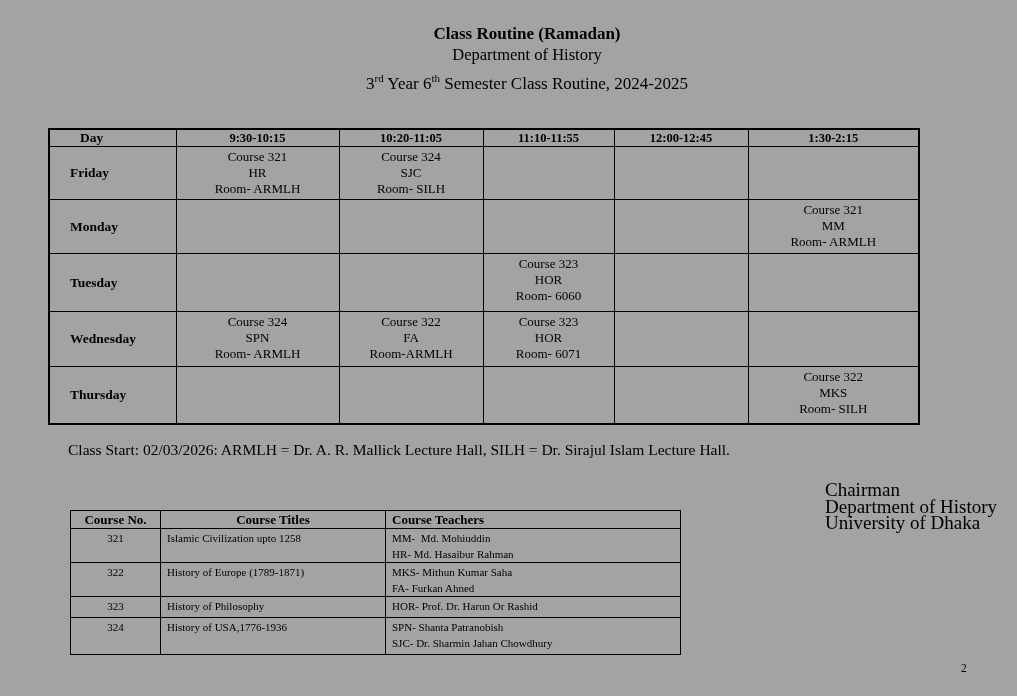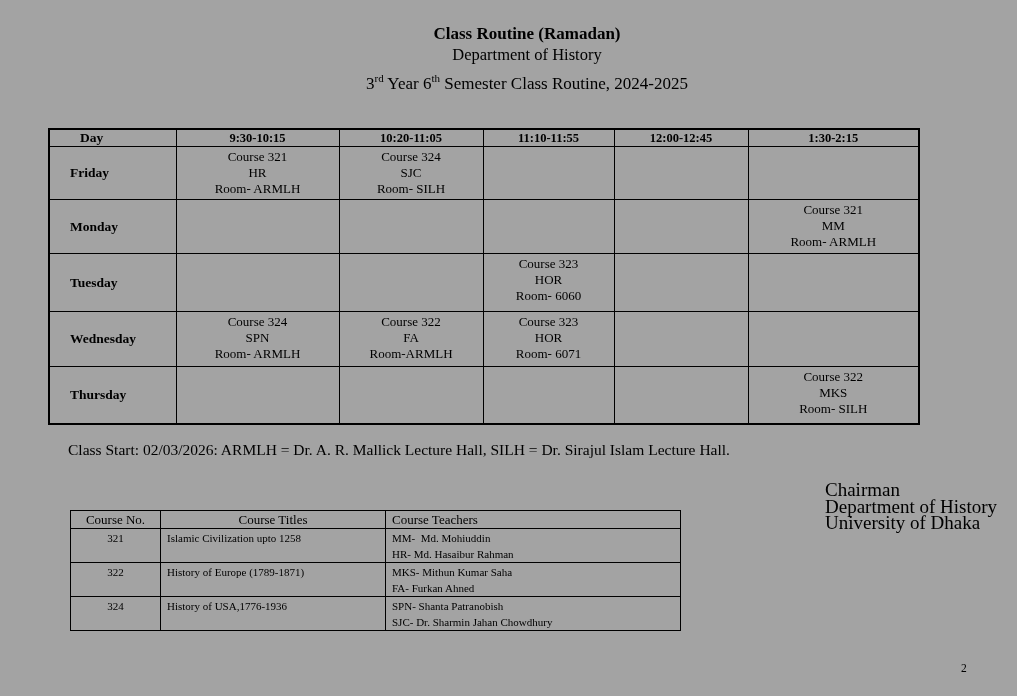--- a/index.html
+++ b/index.html
@@ -30,21 +30,21 @@
   table.routine tbody tr:nth-child(3) { height:58px; }
   table.routine tbody tr:nth-child(4) { height:55px; }
   table.routine tbody tr:nth-child(5) { height:57px; }
 
   
   .note { position:absolute; left:68px; top:441px; font-size:15.5px; }
 
   
   table.courses { position:absolute; left:70px; top:510px; width:610px; border:1px solid #000; }
   table.courses th, table.courses td { border:1px solid #000; padding:0; overflow:hidden; }
-  table.courses thead th { height:17px; font-size:13px; font-weight:normal; vertical-align:middle; }
+  table.courses thead th { height:17px; font-size:13px; font-weight:bold; vertical-align:middle; }
   table.courses thead th.no-h, table.courses thead th.title-h { text-align:center; }
   table.courses thead th.teachers-h { text-align:left; padding-left:6px; }
   table.courses td { vertical-align:top; font-size:11px; line-height:16px; padding-top:1px; }
   table.courses td.no { text-align:center; }
   table.courses td.ctitle, table.courses td.cteachers { text-align:left; padding-left:6px; }
   table.courses td.cteachers div { white-space:pre-wrap; }
   table.courses tbody tr:nth-child(1) { height:33px; }
   table.courses tbody tr:nth-child(2) { height:33px;margin-left:7px; }
   table.courses tbody tr:nth-child(3) { height:21px; }
   table.courses tbody tr:nth-child(4) { height:37px;margin-top:18px; }
@@ -187,20 +187,27 @@
         </tr>
         <tr>
           <td class="no">322</td>
           <td class="ctitle">History of Europe (1789-1871)</td>
           <td class="cteachers">
             <div>MKS- Mithun Kumar Saha</div>
             <div>FA- Furkan Ahned</div>
           </td>
         </tr>
         <tr>
+          <td class="no">323</td>
+          <td class="ctitle">History of Philosophy</td>
+          <td class="cteachers">
+            <div>HOR- Prof. Dr. Harun Or Rashid</div>
+          </td>
+        </tr>
+        <tr>
           <td class="no">324</td>
           <td class="ctitle">History of USA,1776-1936</td>
           <td class="cteachers">
             <div>SPN- Shanta Patranobish</div>
             <div>SJC- Dr. Sharmin Jahan Chowdhury</div>
           </td>
         </tr>
       </tbody>
   </table>
 

